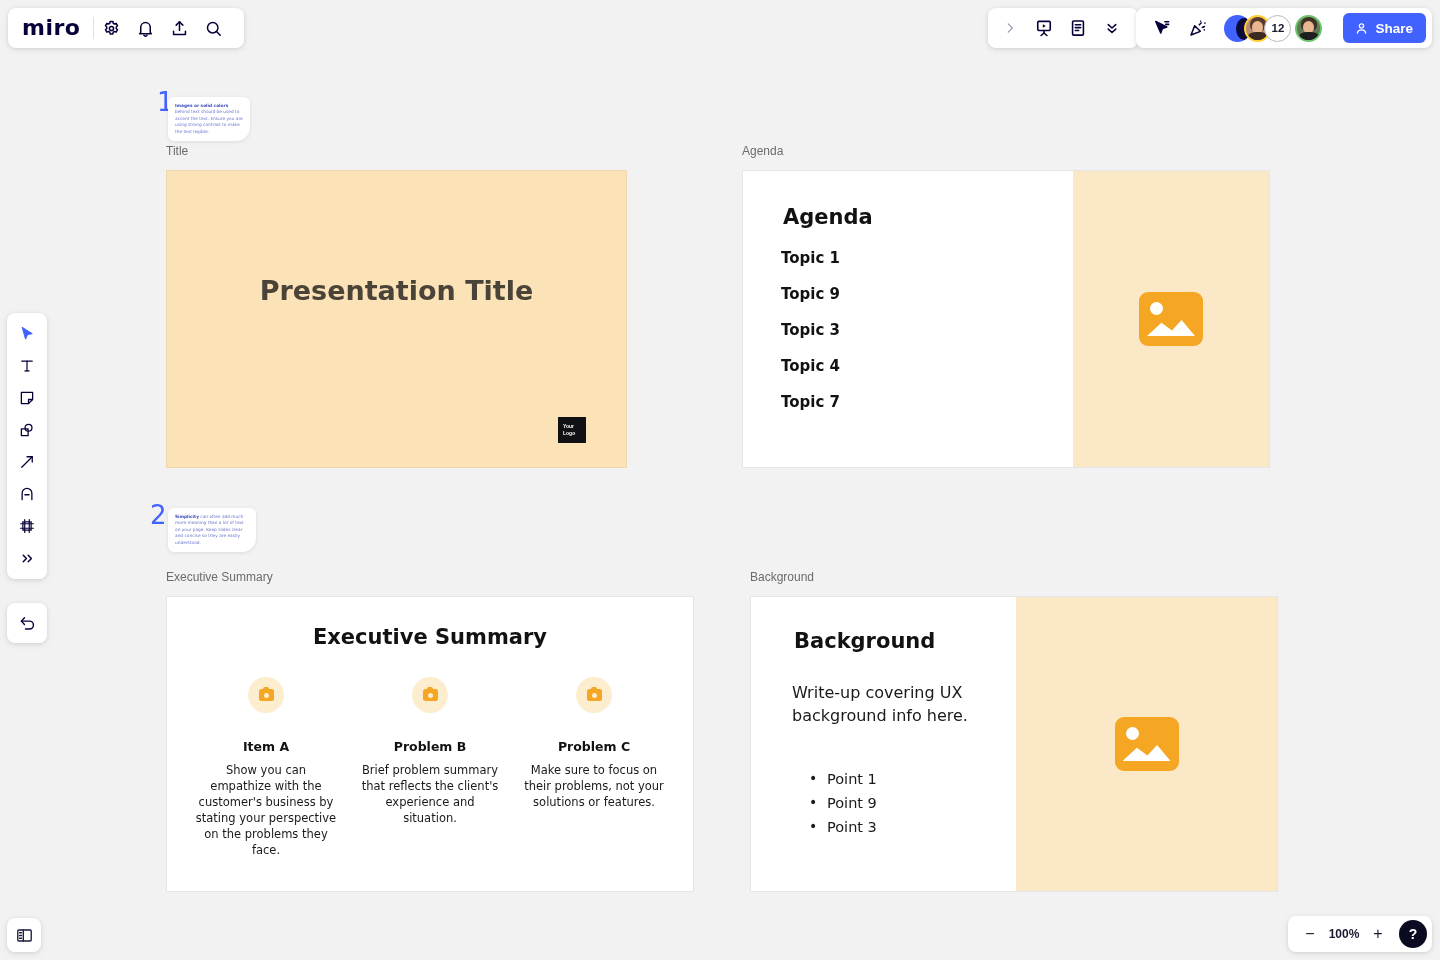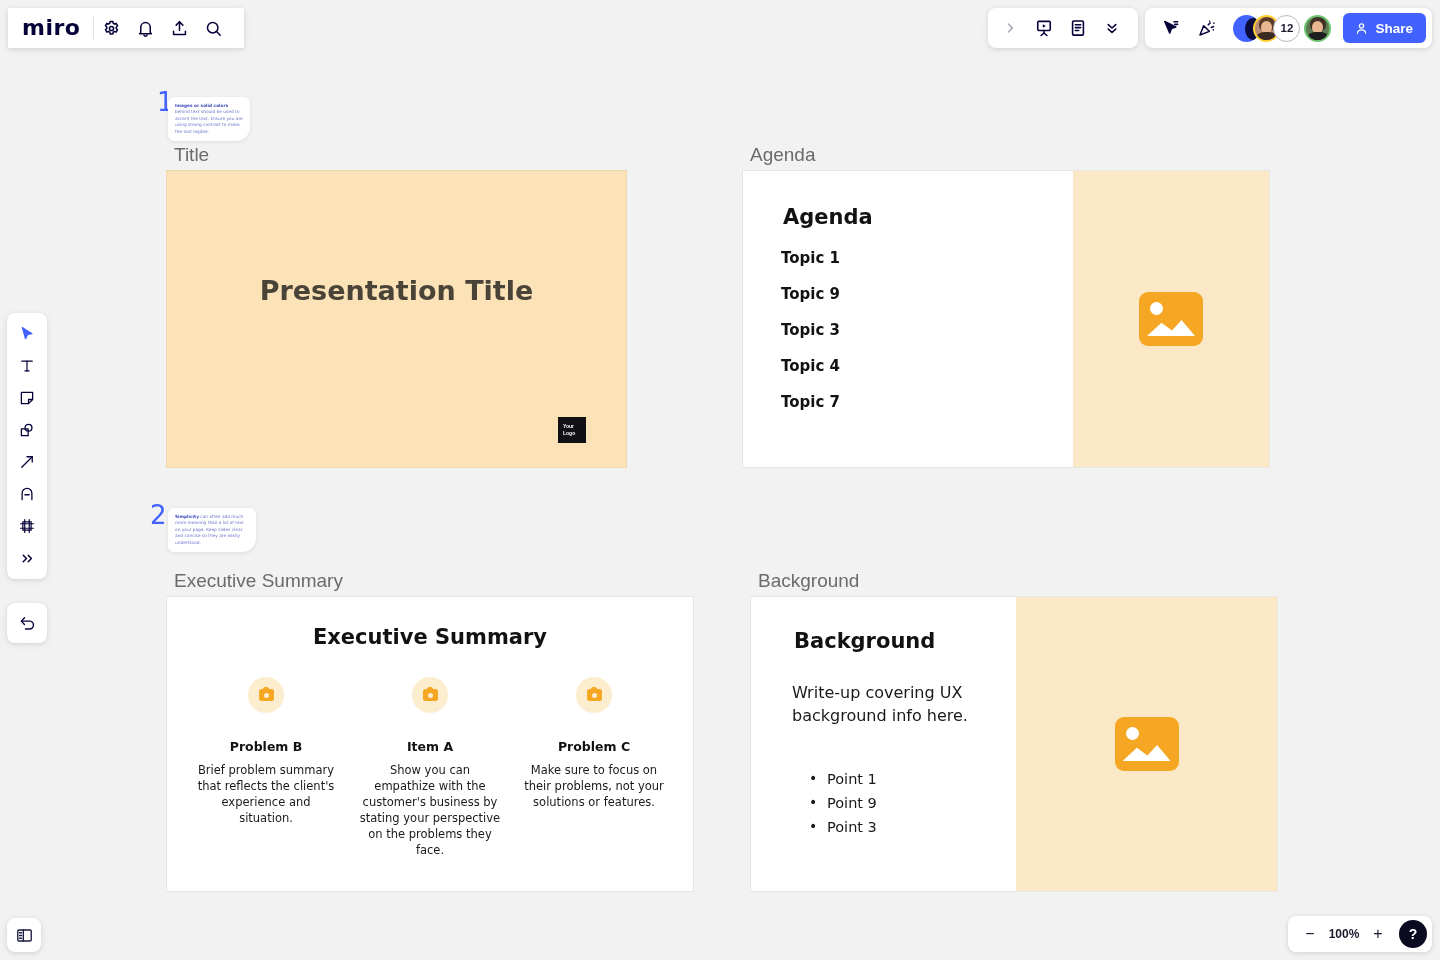--- a/index.html
+++ b/index.html
@@ -14,21 +14,21 @@
     position: relative;
     width: 1440px; height: 960px;
     background: #f2f2f2;
   }
 
   
   .tl-bar {
     position: absolute; left: 8px; top: 8px;
     height: 40px;
     background: #fff;
-    border-radius: 0;
+    border-radius: 8px;
     box-shadow: 0 1px 4px rgba(0,0,0,.10), 0 2px 10px rgba(0,0,0,.05);
     display: flex; align-items: center;
     padding: 0 14px;
     gap: 0;
   }
   .miro-logo {
     font-family: "DejaVu Sans", sans-serif;
     font-size: 22px; font-weight: 700; letter-spacing: .5px;
     color: #050038;
     padding-right: 13px;
@@ -100,21 +100,21 @@
     cursor: pointer; z-index: 3;
   }
   .share-btn {
     height: 30px;
     background: #4262ff; color: #fff;
     border-radius: 6px;
     display: flex; align-items: center; gap: 6px;
     padding: 0 13px 0 11px;
     font-size: 13.5px; font-weight: 700;
     cursor: pointer;
-    margin-left: 4px;
+    margin-left: 13px;
   }
 
   
   .lt-bar {
     position: absolute; left: 7px; top: 313px;
     width: 40px;
     background: #fff;
     border-radius: 8px;
     box-shadow: 0 1px 4px rgba(0,0,0,.10), 0 2px 10px rgba(0,0,0,.05);
     padding: 6px 0;
@@ -165,24 +165,23 @@
     width: 28px; height: 28px; border-radius: 50%;
     background: #0a0a21; color: #fff;
     display: flex; align-items: center; justify-content: center;
     font-size: 14px; font-weight: 700;
     margin-left: 5px; cursor: pointer;
   }
 
   
   .frame-label {
     position: absolute;
-    font-size: 19px; color: #6b6b6b;
+    font-size: 12px; color: #6b6b6b;
     white-space: nowrap;
     cursor: pointer;
-    margin-left: 8px;
   }
   .frame {
     position: absolute;
     background: #fff;
     border: 1px solid #e6e6e6;
     overflow: hidden;
     cursor: pointer;
   }
 
   
@@ -556,29 +555,29 @@
   </div>
 
   <div class="frame-label" style="left:166px; top:570px;">Executive Summary</div>
   <div class="frame" id="frame-exec">
     <div class="exec-head">Executive Summary</div>
     <div class="exec-cols">
       <div class="exec-col">
         <div class="cam-circle">
             <div class="cam-icon"></div>
           </div>
-        <div class="exec-title">Problem B</div>
-        <div class="exec-body">Brief problem summary that reflects the client's experience and situation.</div>
+        <div class="exec-title">Item A</div>
+        <div class="exec-body">Show you can empathize with the customer's business by stating your perspective on the problems they face.</div>
       </div>
       <div class="exec-col">
         <div class="cam-circle">
             <div class="cam-icon"></div>
           </div>
-        <div class="exec-title">Item A</div>
-        <div class="exec-body">Show you can empathize with the customer's business by stating your perspective on the problems they face.</div>
+        <div class="exec-title">Problem B</div>
+        <div class="exec-body">Brief problem summary that reflects the client's experience and situation.</div>
       </div>
       <div class="exec-col">
         <div class="cam-circle">
             <div class="cam-icon"></div>
           </div>
         <div class="exec-title">Problem C</div>
         <div class="exec-body">Make sure to focus on their problems, not your solutions or features.</div>
       </div>
     </div>
   </div>

